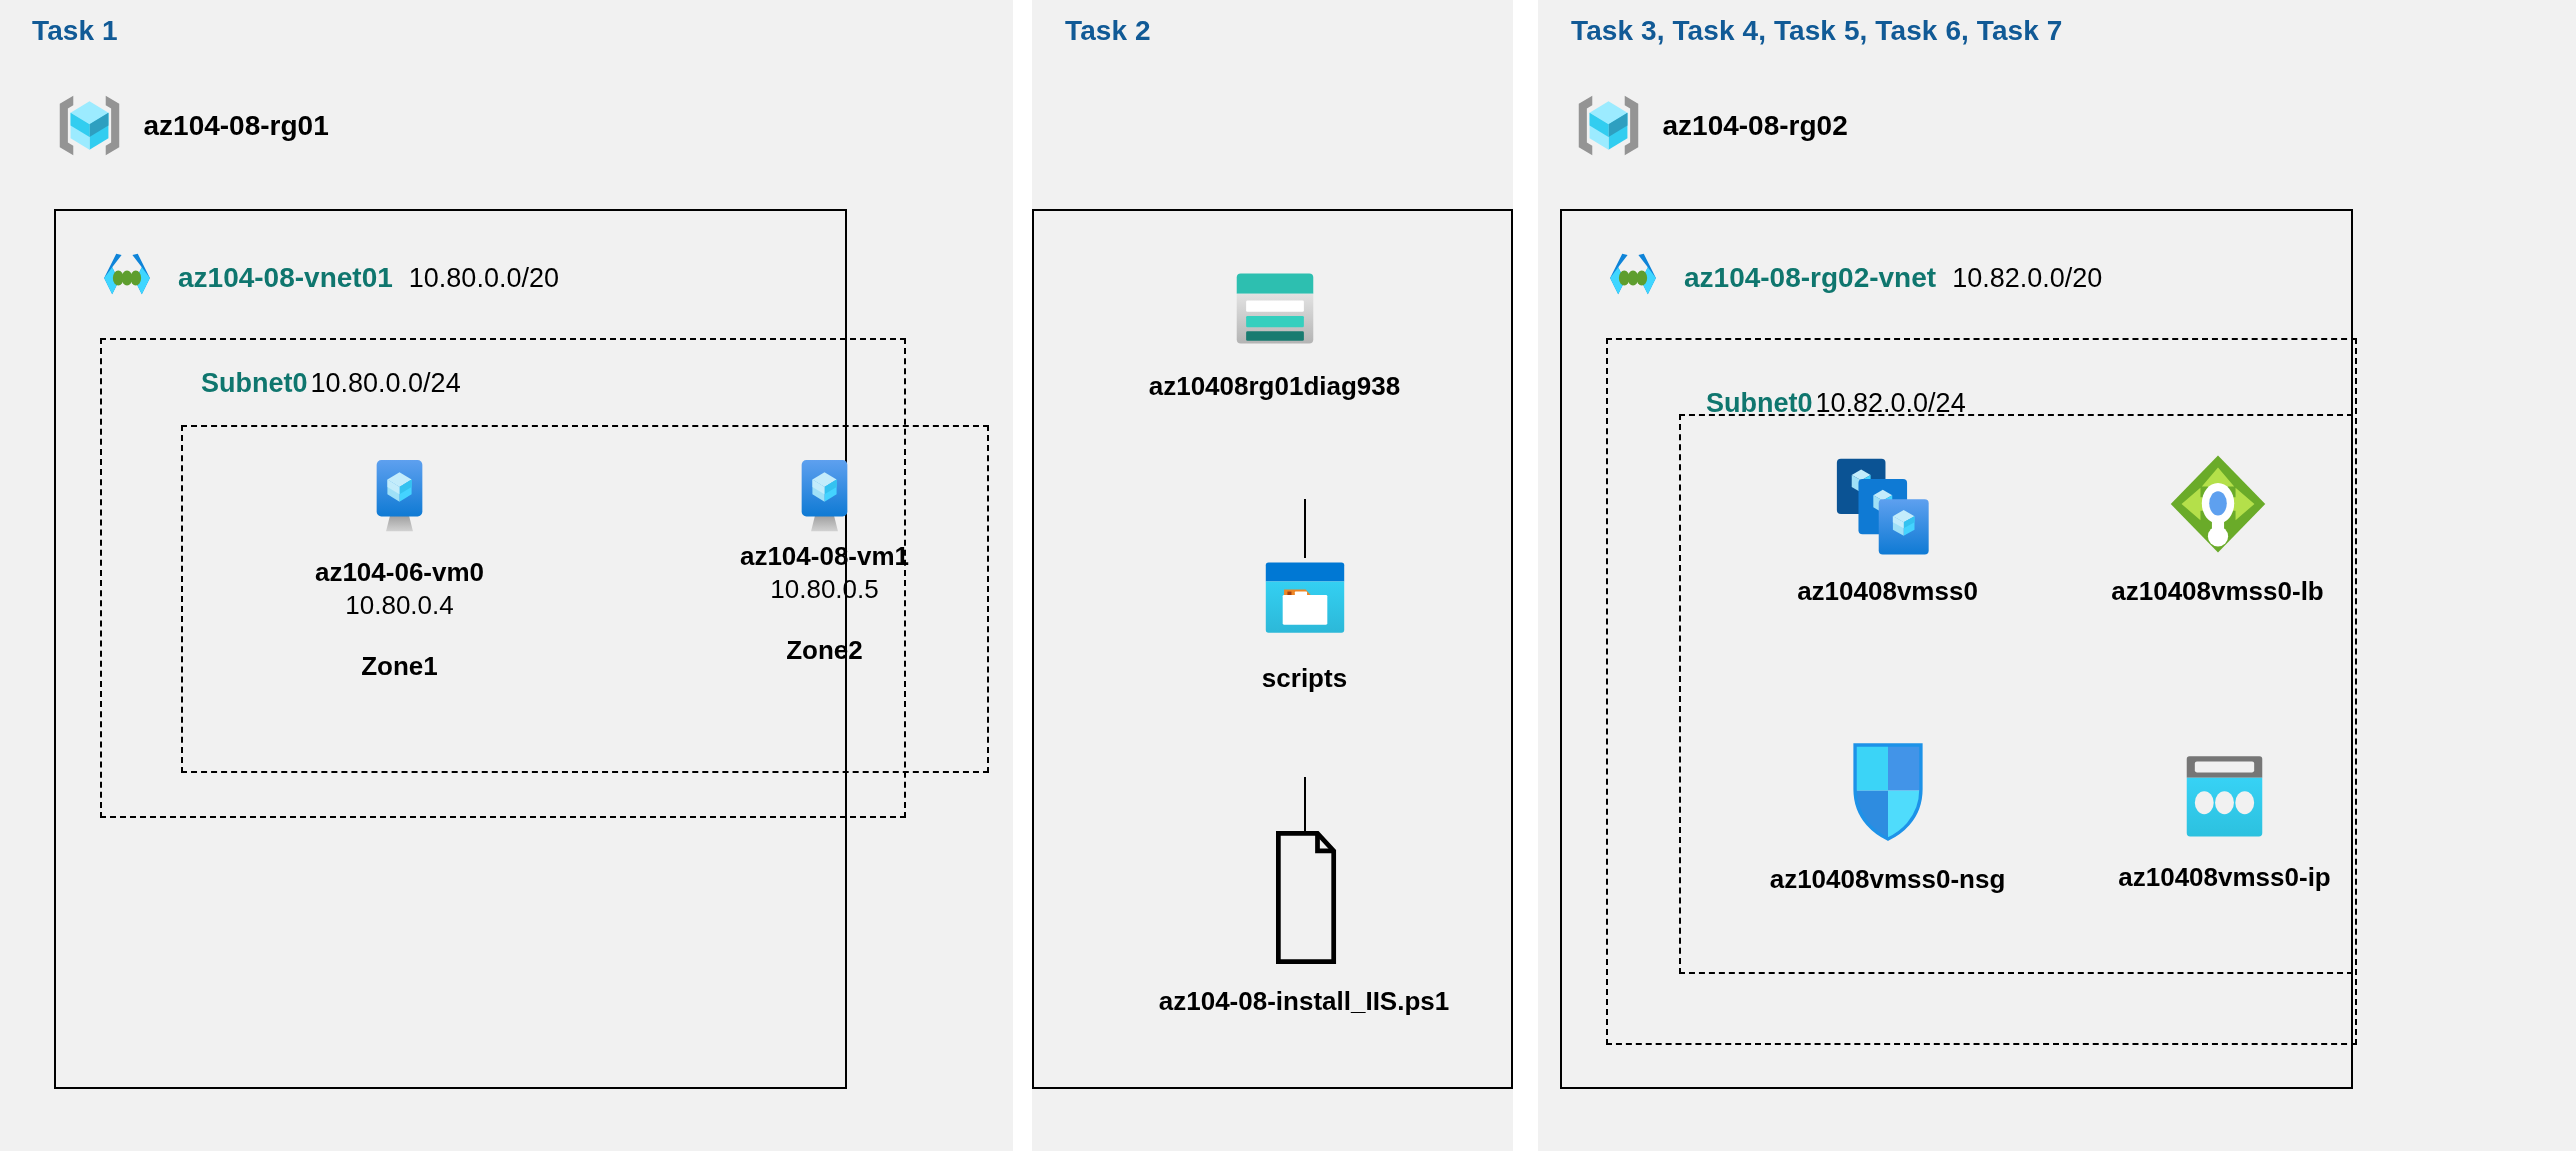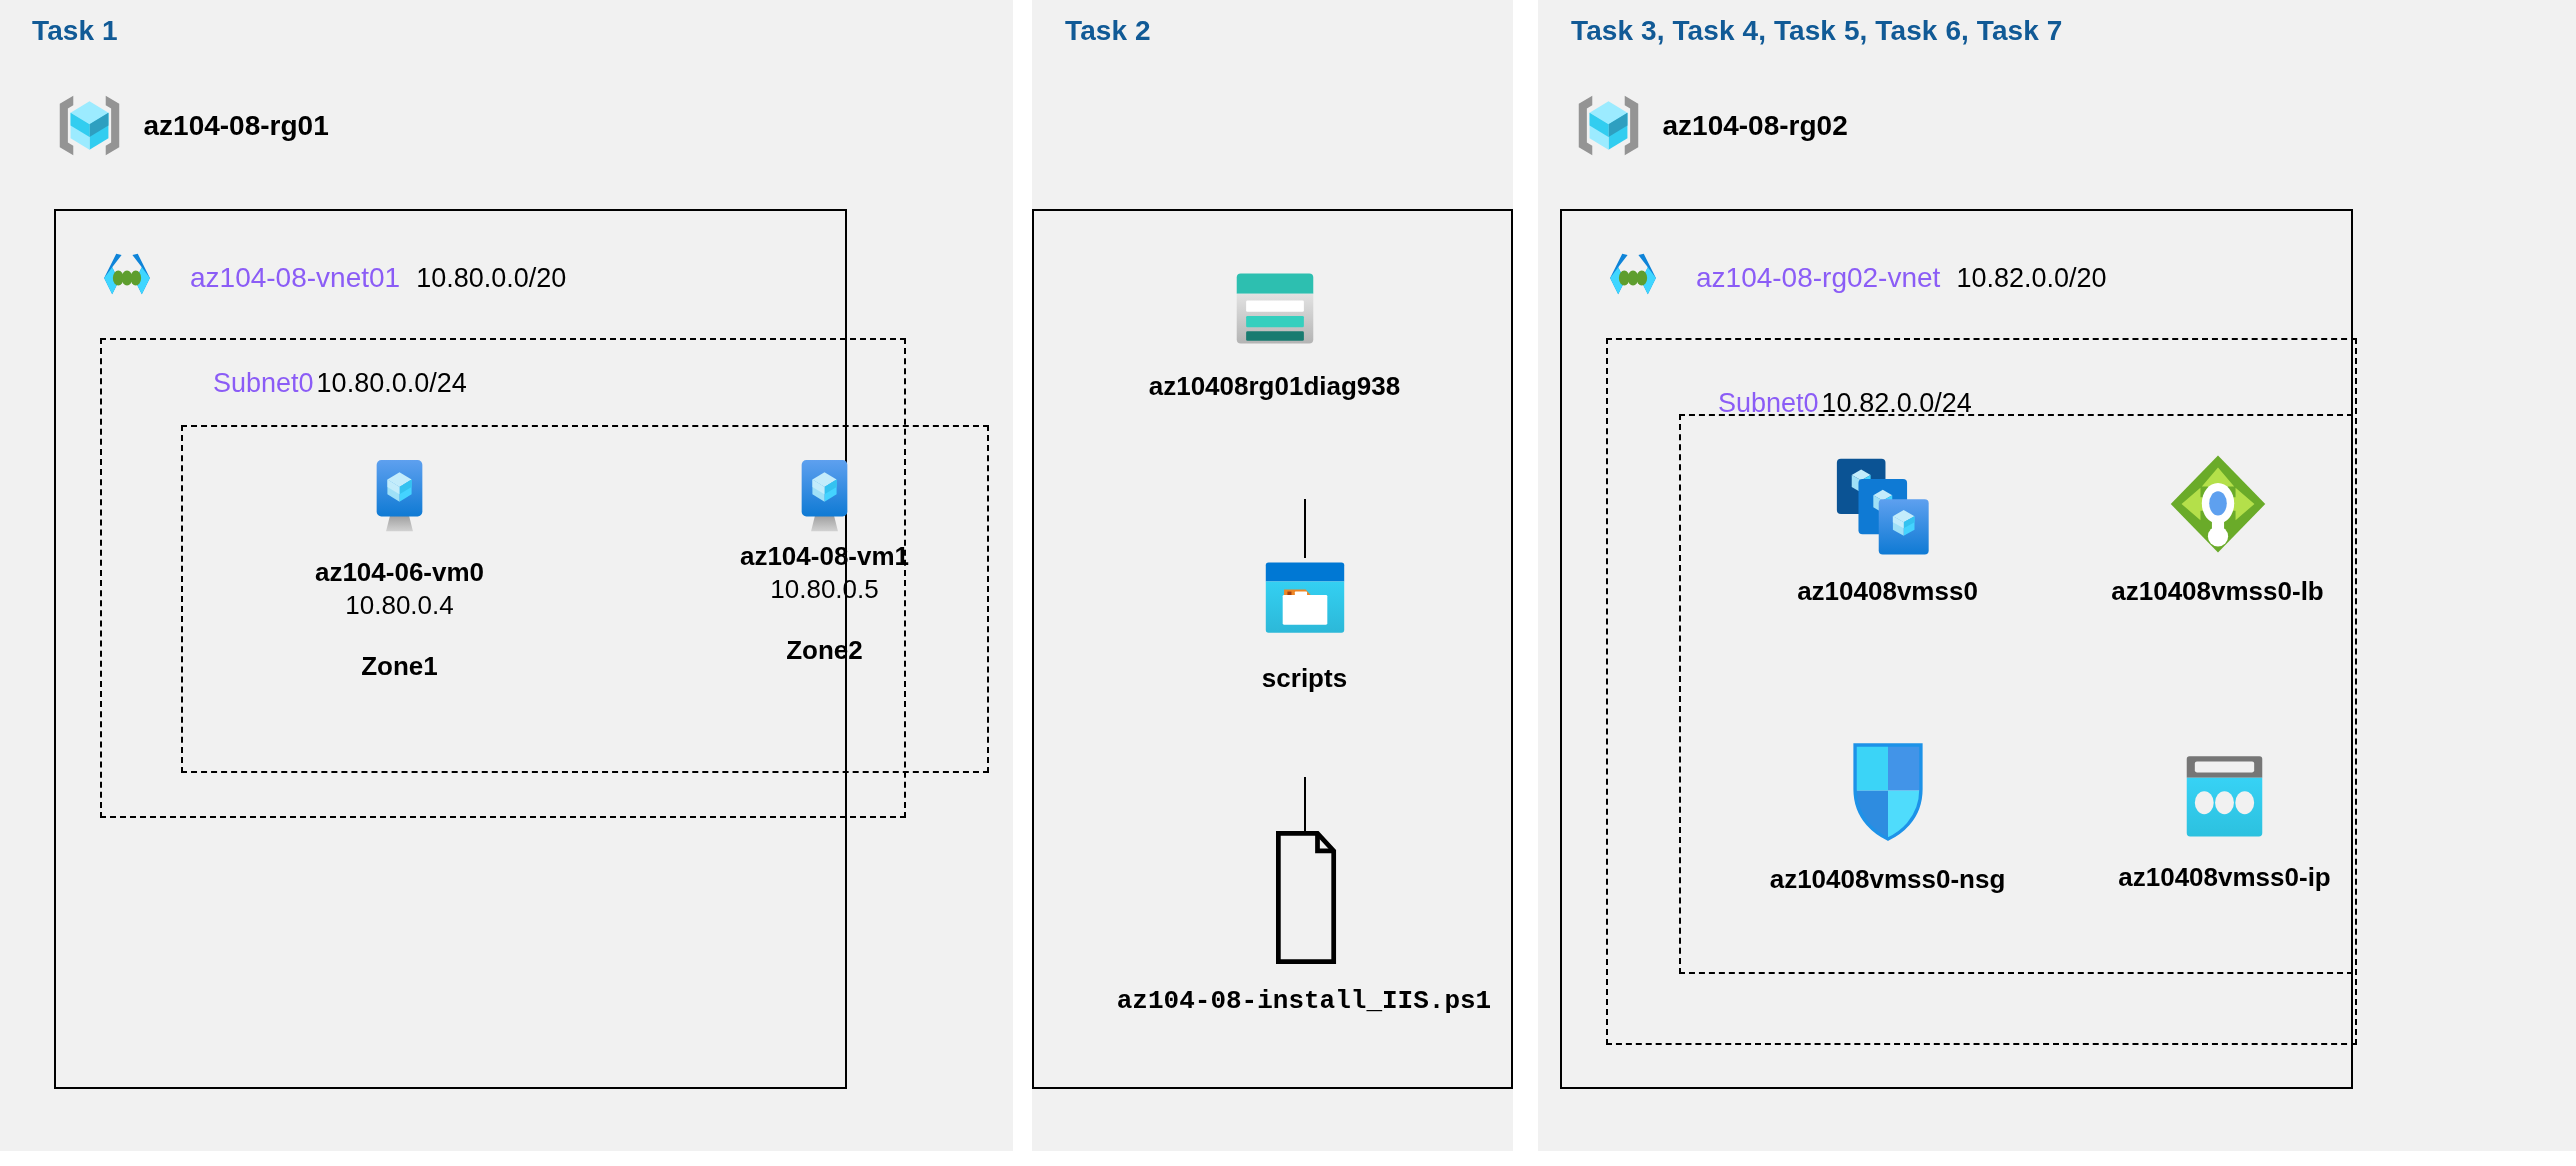--- a/index.html
+++ b/index.html
@@ -67,23 +67,22 @@
   
   .vnet-row {
     position: absolute;
     display: flex;
     align-items: center;
     gap: 16px;
     white-space: nowrap;
   }
   .name-strong {
     font-size: 28px;
-    font-weight: normal;
-    color: #8b5cf6;
-    margin-left: 12px;
+    font-weight: bold;
+    color: #0f766e;
   }
   .cidr {
     font-size: 27px;
     font-weight: normal;
     color: #000000;
   }
   .subnet-row {
     position: absolute;
     white-space: nowrap;
   }
@@ -284,21 +283,21 @@
 
   <div class="connector" style="left:1304px; top:777px; height:58px;"></div>
 
   <div class="node" style="left:1058px; top:828px; width:492px;">
     <span>
       <svg width="92" height="139" viewBox="0 0 136 206">
         <path d="M30 8 L88 8 L112 34 L112 198 L30 198 Z" fill="#f1f1f1" stroke="#000000" stroke-width="7" stroke-linejoin="miter"></path>
         <path d="M88 8 L88 34 L112 34" fill="none" stroke="#000000" stroke-width="7" stroke-linejoin="miter"></path>
       </svg>
     </span>
-    <span class="node-caption" style="margin-top:19px;font-family:Liberation Mono, monospace;">az104-08-install_IIS.ps1</span>
+    <span class="node-caption" style="margin-top:19px;">az104-08-install_IIS.ps1</span>
   </div>
 
   <div class="panel" style="left:1538px; top:0px; width:1038px; height:1151px;"></div>
 
   <div class="task-title" style="left:1571px; top:15px;">Task 3, Task 4, Task 5, Task 6, Task 7</div>
 
   <div class="rg-row" style="left:1572px; top:89px;">
     <span>
       <svg width="73" height="73" viewBox="0 0 108 108">
         <path d="M30 10 L10 22 L10 86 L30 98 L30 84 L22 79 L22 29 L30 24 Z" fill="#949494"></path>

